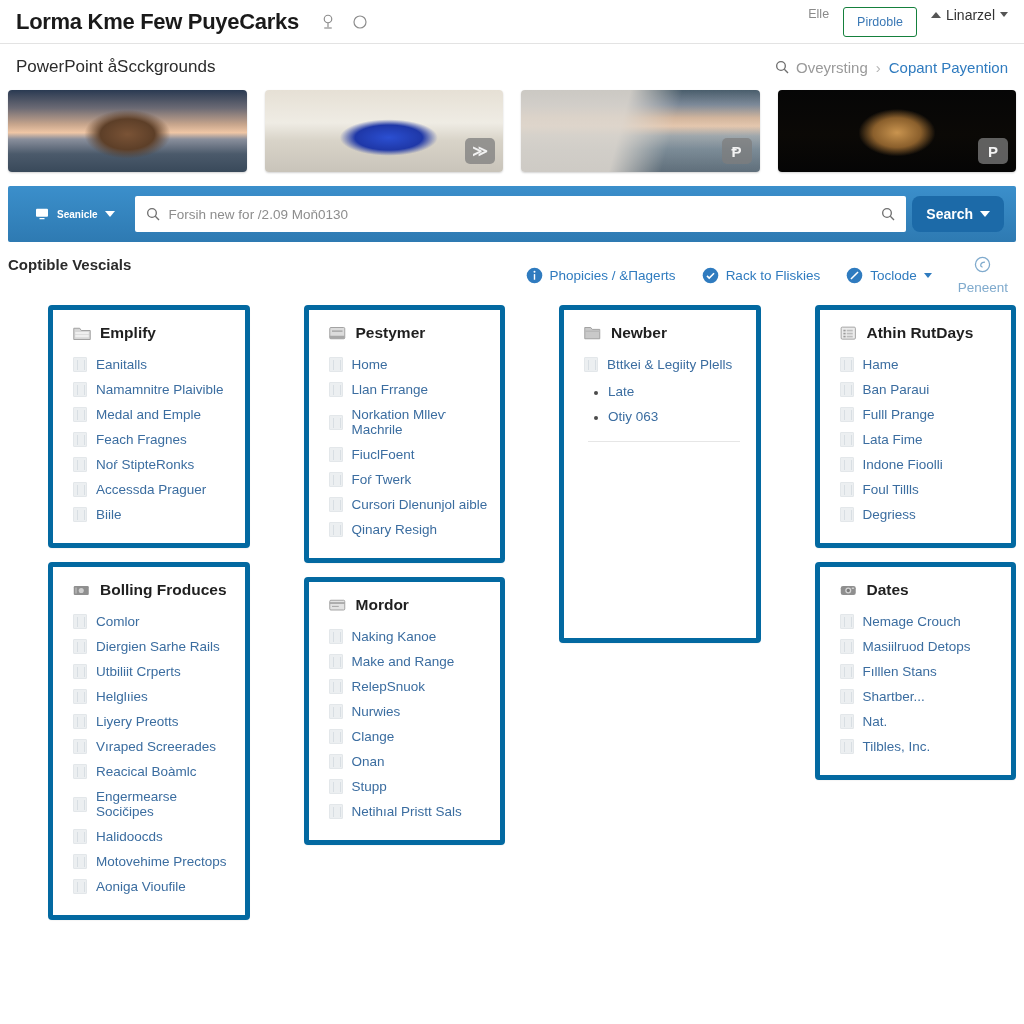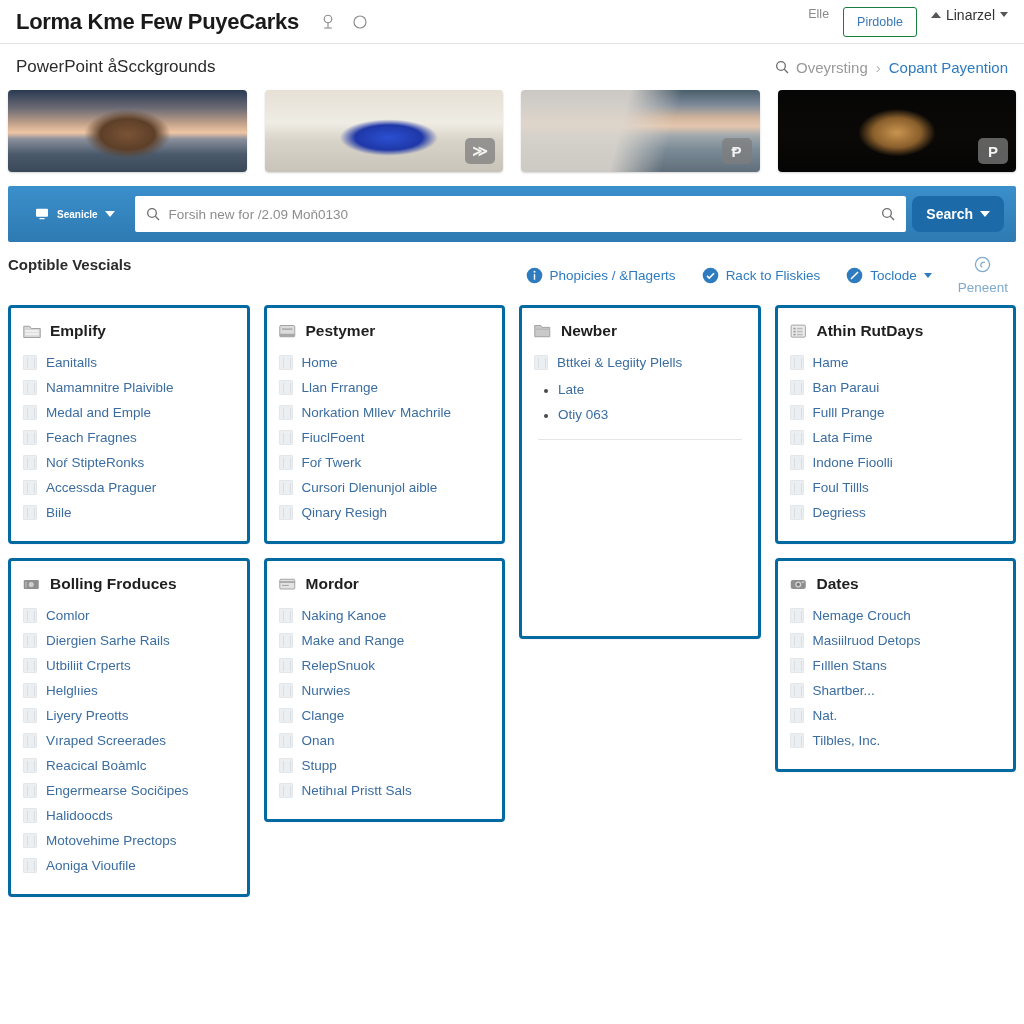--- a/index.html
+++ b/index.html
@@ -132,23 +132,24 @@
   .caret-dn-b { width: 0; height: 0; border-left: 4px solid transparent; border-right: 4px solid transparent; border-top: 5px solid #2f7bbf; }
 
   
   .grid {
     padding: 0 8px; display: grid;
     grid-template-columns: repeat(4, 1fr);
     column-gap: 14px; row-gap: 14px;
     align-items: start;
   }
   .card {
-    background: #fff; border: 3px solid #0369a1; border-radius: 4px;
-    padding: 14px 12px 16px 12px;
+    background: #fff; border: 5px solid #0369a1; border-radius: 4px;
+    padding: 14px 12px 16px 20px;
     box-shadow: 0 1px 1px rgba(0,0,0,.04);
+    margin-left: 40px;
   }
   .card-head { display: flex; align-items: center; gap: 9px; margin-bottom: 10px; }
   .card-title { font-size: 15.5px; font-weight: bold; color: #1f1f1f; white-space: nowrap; }
   .head-ico { width: 18px; height: 17px; display: block; flex: none; }
   .item {
     display: flex; align-items: center; gap: 9px;
     padding: 5px 0; color: #3b6da0; font-size: 13.5px; cursor: pointer;
   }
   .item-ico {
     width: 14px; height: 15px; flex: none;

